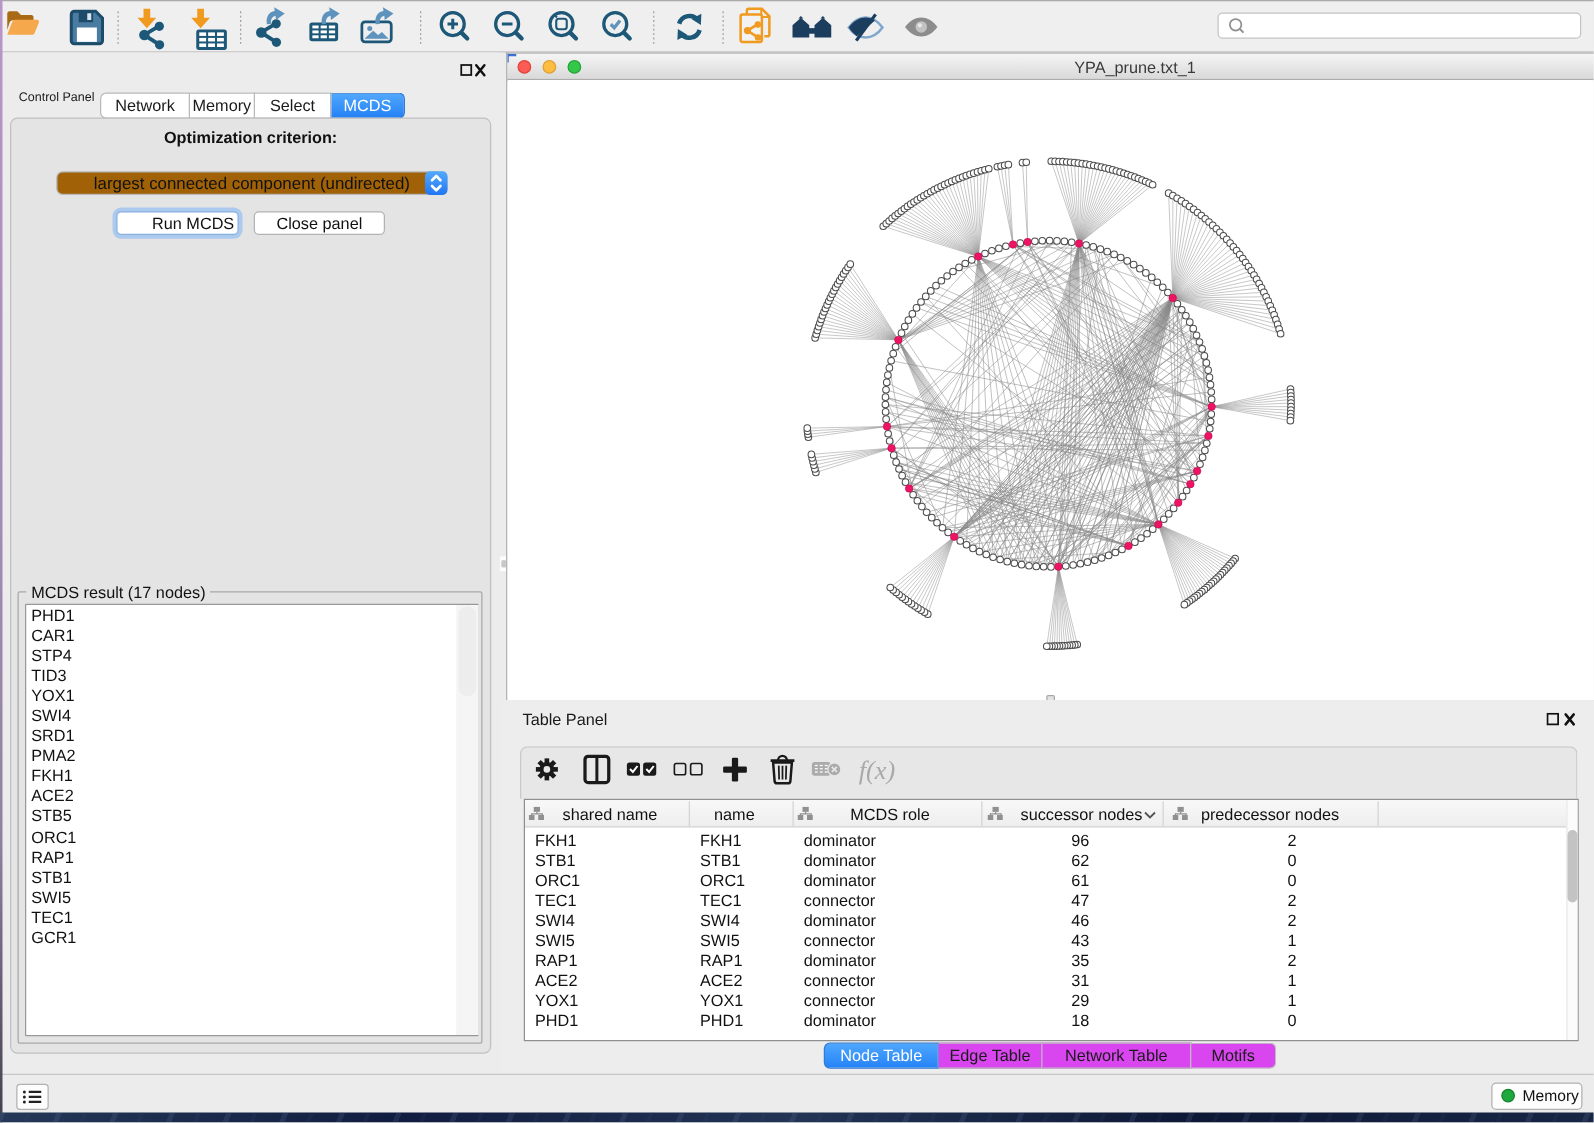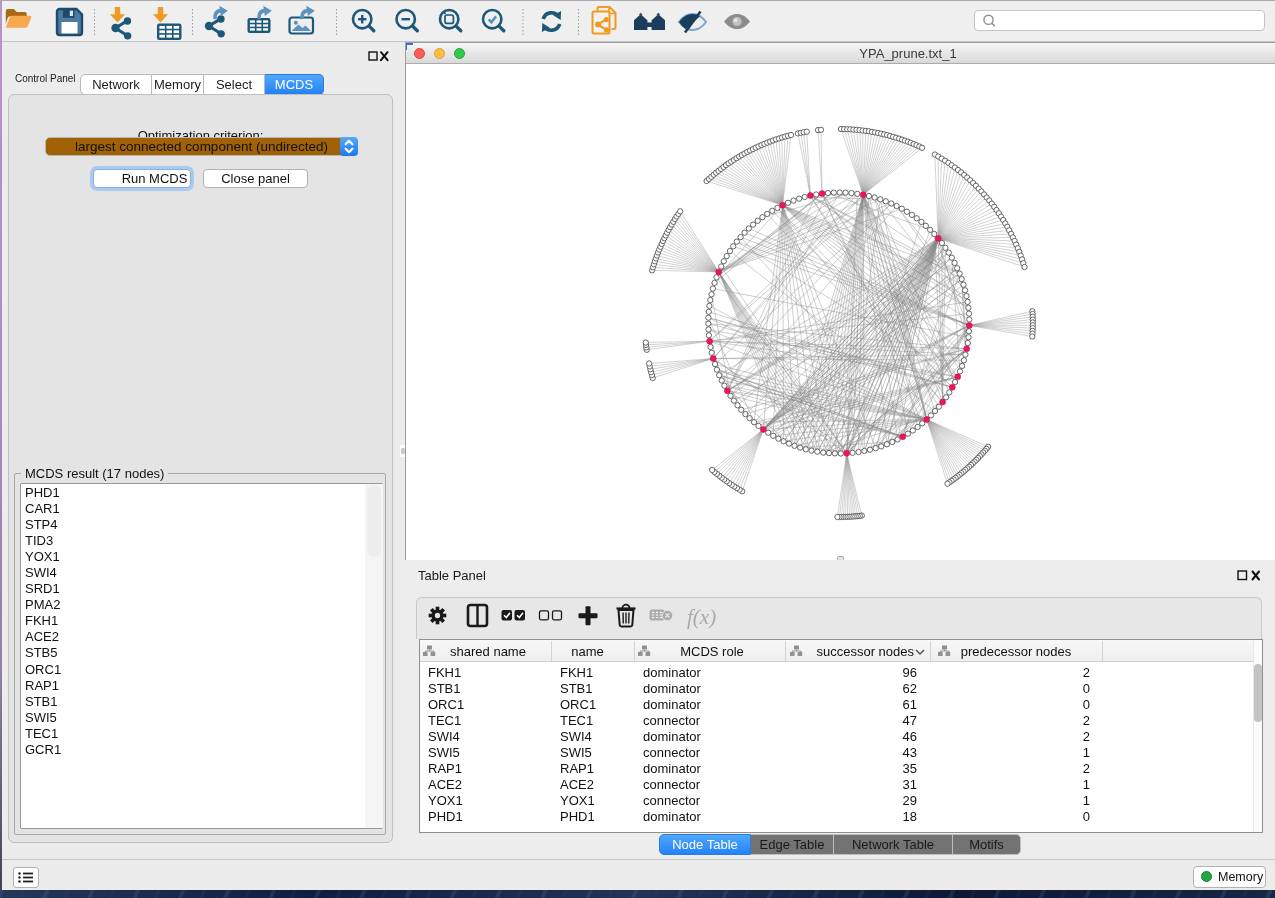--- a/index.html
+++ b/index.html
@@ -21,21 +21,21 @@
 #searchbox { left:974px; top:9.5px; width:291px; height:21.5px; background:#fff; border:1px solid #c4c4c4; border-radius:4px; }
 
 
 #cpanel { left:2px; top:42px; width:399px; height:818px; background:#ececec; }
 #cp-title { left:15px; top:49px; font-size:10px; color:#1a1a1a;margin-top:24px; }
 #cp-tabs { left:80px; top:74px; height:21px; }
 .tab { position:absolute; top:0; height:21px; background:#fff; border:1px solid #b9b9b9; border-left:none; color:#1a1a1a; font-size:13px; text-align:center; line-height:19px; }
 .tab.first { border-left:1px solid #b9b9b9; border-radius:5px 0 0 5px; }
 .tab.sel { background:linear-gradient(#51a8fd,#2381f6); border-color:#2e7cd8; color:#fff; border-radius:0 5px 5px 0; }
 #cp-inner { left:8px; top:94px; width:385px; height:749px; background:#e4e4e4; border:1px solid #c0c0c0; border-radius:6px; }
-#optlabel { left:0px; top:128px; width:401px; text-align:center; font-size:13px; color:#111; }
+#optlabel { left:0px; top:102px; width:401px; text-align:center; font-size:13px; color:#111;font-weight:bold; }
 #cselect { left:45px; top:137px; width:313px; height:19px; background:#a16207; border:1px solid #b7b7b7; border-radius:5px; font-size:13.5px; color:#111; line-height:17.5px; text-align:center; }
 #cselect .cap { position:absolute; right:-1px; top:-1px; width:18px; height:19px; background:linear-gradient(#54aafd,#2076f2); border-radius:4px; }
 .btn { position:absolute; height:19px; background:#fff; border:1px solid #b2b2b2; border-radius:4px; font-size:13px; color:#111; text-align:center; line-height:17px; }
 #runbtn { left:93px; top:169px; width:98px; border-color:#85b0e0; box-shadow:0 0 0 3px rgba(125,180,245,0.55);padding-left:25px; }
 #closebtn { left:203px; top:169px; width:105px; }
 #fieldset { left:14px; top:473px; width:372px; height:362px; border:1px solid #a8a8a8; border-radius:2px; }
 #fslegend { left:21px; top:466px; background:#e4e4e4; padding:0 4px; font-size:13px; color:#111; }
 #listbox { left:20px; top:483px; width:363px; height:346px; background:#fff; border:1px solid #999; border-radius:1px; }
 #listitems { left:25px; top:485px; font-size:13px; color:#111; line-height:16.05px; white-space:pre; }
 #listscroll { left:365px; top:484px; width:17.5px; height:344px; background:#f5f5f5; }
@@ -58,25 +58,25 @@
 
 
 #tpanel { left:402px; top:560px; width:873px; height:300px; background:#ededed; }
 #tp-title { left:418px; top:568px; font-size:13px; color:#1a1a1a; }
 #tp-toolbar { left:416px; top:597px; width:846px; height:42px; background:#e7e7e7; border:1px solid #c9c9c9; border-bottom:none; border-radius:6px 6px 0 0; }
 #ttable { left:419px; top:639px; width:844px; height:194px; background:#fff; border:1px solid #8f8f8f; }
 #thead { left:420px; top:640px; width:833px; height:22px; background:linear-gradient(#f8f8f8,#eee); border-bottom:1px solid #cfcfcf; }
 .hsep { position:absolute; top:641px; width:1px; height:20px; background:#d4d4d4; }
 .hlabel { position:absolute; top:644px; font-size:13px; color:#111; }
 .cell { position:absolute; font-size:13px; color:#111; }
-.num { text-align:right; }
+.num { }
 #tscroll { left:1253px; top:640px; width:9px; height:192px; background:#fbfbfb; border-left:1px solid #e8e8e8;}
 #tthumb { left:1253.5px; top:664px; width:8px; height:58px; background:#c3c3c3; border-radius:4px; }
 #btabs { left:659px; top:834px; height:21px; }
-.btab { position:absolute; top:0; height:21px; background:#737373; border:1px solid #bdbdbd; border-left:none; font-size:13px; color:#1a1a1a; text-align:center; line-height:19px; }
+.btab { position:absolute; top:0; height:21px; background:#d946ef; border:1px solid #bdbdbd; border-left:none; font-size:13px; color:#1a1a1a; text-align:center; line-height:19px; }
 .btab.first { border-left:1px solid #bdbdbd; border-radius:5px 0 0 5px; }
 .btab.last { border-radius:0 5px 5px 0; }
 .btab.sel { background:linear-gradient(#4fa7fd,#2583f7); border-color:#2e7cd8; color:#fff; }
 
 
 #statusbar { left:0px; top:859px; width:1275px; height:31px; background:#ececec; border-top:1px solid #c6c6c6; }
 #listbtn { left:13px; top:867px; width:26px; height:21px; background:#fdfdfd; border:1px solid #b1b1b1; border-radius:3px; }
 #membtn { left:1193px; top:866px; width:73px; height:22px; background:#fdfdfd; border:1px solid #b1b1b1; border-radius:4px; font-size:12.5px; color:#111; }
 #memdot { left:1201px; top:871px; width:11px; height:11px; border-radius:50%; background:#1fa83d; border:1px solid #13832c; }
 #memtext { left:1218px; top:870px; font-size:12.5px; color:#111; }

